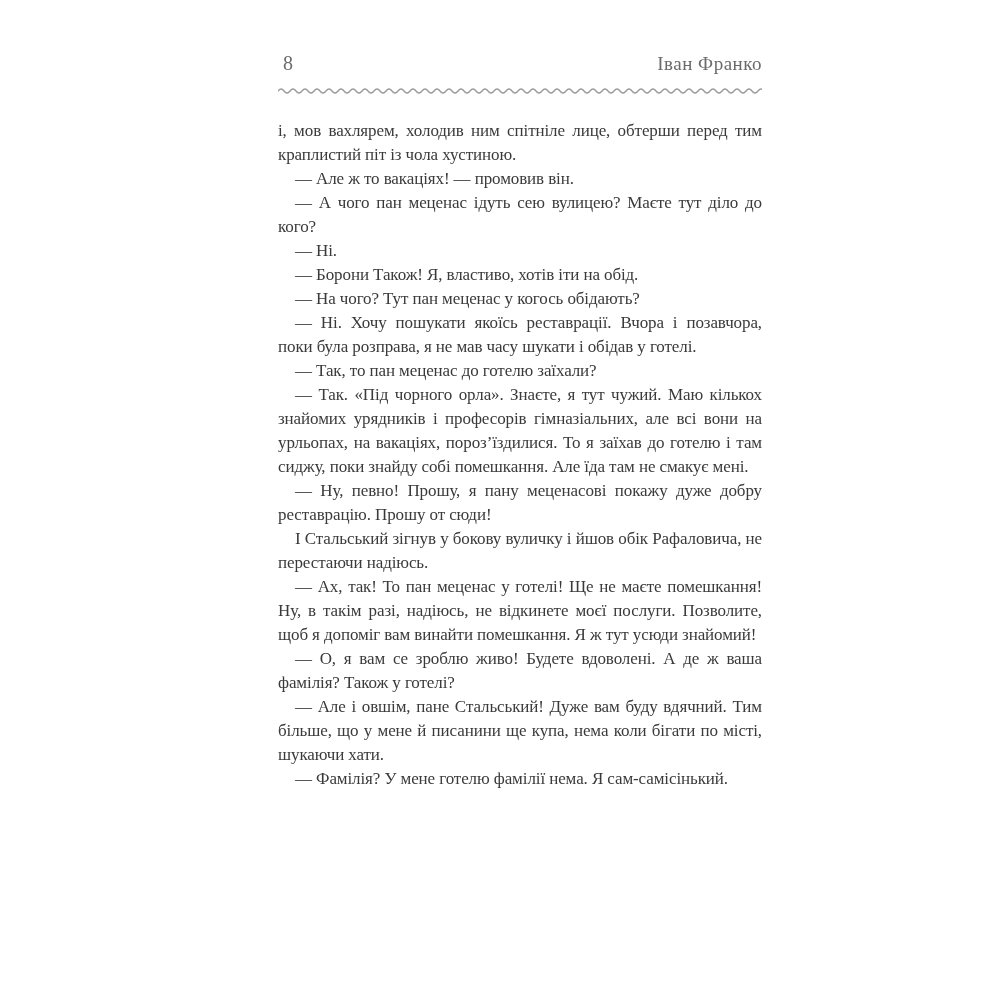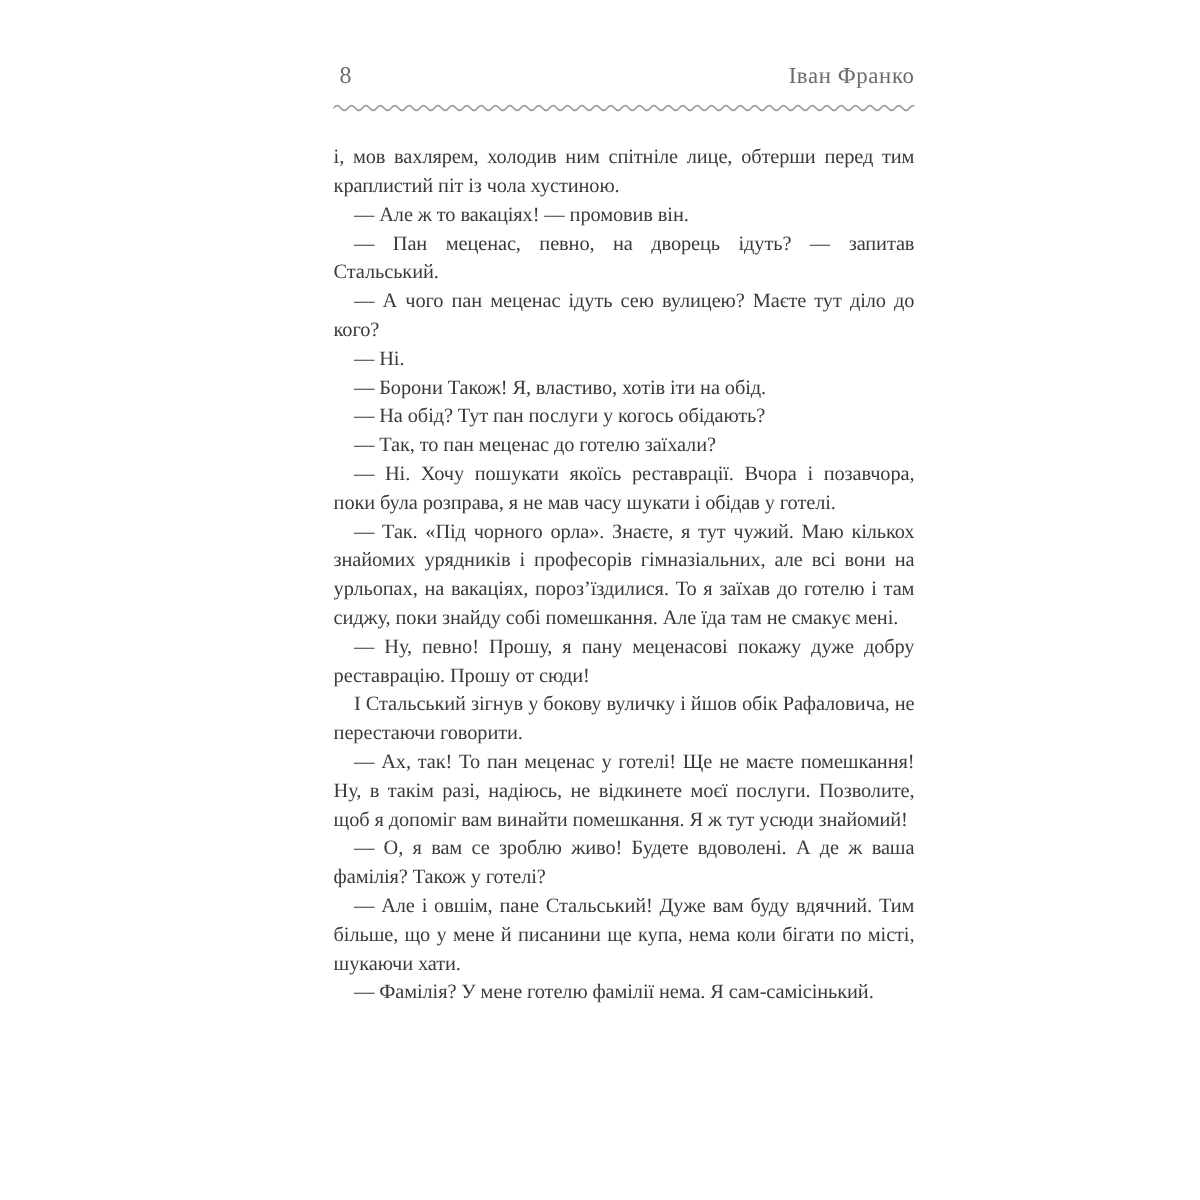--- a/index.html
+++ b/index.html
@@ -78,39 +78,38 @@
       <path id="wave-path" fill="none" stroke-width="1.3" stroke-linecap="round" d="M0 7 Q 3 3 6 7 Q 9 11 12 7 Q 15 3 18 7 Q 21 11 24 7 Q 27 3 30 7 Q 33 11 36 7 Q 39 3 42 7 Q 45 11 48 7 Q 51 3 54 7 Q 57 11 60 7 Q 63 3 66 7 Q 69 11 72 7 Q 75 3 78 7 Q 81 11 84 7 Q 87 3 90 7 Q 93 11 96 7 Q 99 3 102 7 Q 105 11 108 7 Q 111 3 114 7 Q 117 11 120 7 Q 123 3 126 7 Q 129 11 132 7 Q 135 3 138 7 Q 141 11 144 7 Q 147 3 150 7 Q 153 11 156 7 Q 159 3 162 7 Q 165 11 168 7 Q 171 3 174 7 Q 177 11 180 7 Q 183 3 186 7 Q 189 11 192 7 Q 195 3 198 7 Q 201 11 204 7 Q 207 3 210 7 Q 213 11 216 7 Q 219 3 222 7 Q 225 11 228 7 Q 231 3 234 7 Q 237 11 240 7 Q 243 3 246 7 Q 249 11 252 7 Q 255 3 258 7 Q 261 11 264 7 Q 267 3 270 7 Q 273 11 276 7 Q 279 3 282 7 Q 285 11 288 7 Q 291 3 294 7 Q 297 11 300 7 Q 303 3 306 7 Q 309 11 312 7 Q 315 3 318 7 Q 321 11 324 7 Q 327 3 330 7 Q 333 11 336 7 Q 339 3 342 7 Q 345 11 348 7 Q 351 3 354 7 Q 357 11 360 7 Q 363 3 366 7 Q 369 11 372 7 Q 375 3 378 7 Q 381 11 384 7 Q 387 3 390 7 Q 393 11 396 7 Q 399 3 402 7 Q 405 11 408 7 Q 411 3 414 7 Q 417 11 420 7 Q 423 3 426 7 Q 429 11 432 7 Q 435 3 438 7 Q 441 11 444 7 Q 447 3 450 7 Q 453 11 456 7 Q 459 3 462 7 Q 465 11 468 7 Q 471 3 474 7 Q 477 11 480 7 Q 483 3 486 7" stroke="#9b9b9b"></path>
     </svg>
   </div>
 
   <div class="body-text">
 
       <p class="para">і, мов вахлярем, холодив ним спітніле лице, обтерши перед тим краплистий піт із чола хустиною.</p>
 
       <p class="para indent">— Але ж то вакаціях! — промовив він.</p>
 
-      <p class="para indent">— Пан меценас, певно, на дворець ідуть? — запитав Стальський.</p>
 
       <p class="para indent">— А чого пан меценас ідуть сею вулицею? Маєте тут діло до кого?</p>
 
       <p class="para indent">— Ні.</p>
 
       <p class="para indent">— Борони Також! Я, властиво, хотів іти на обід.</p>
 
-      <p class="para indent">— На обід? Тут пан послуги у когось обідають?</p>
+      <p class="para indent">— На чого? Тут пан меценас у когось обідають?</p>
+
+      <p class="para indent">— Ні. Хочу пошукати якоїсь реставрації. Вчора і позавчора, поки була розправа, я не мав часу шукати і обідав у готелі.</p>
 
       <p class="para indent">— Так, то пан меценас до готелю заїхали?</p>
-
-      <p class="para indent">— Ні. Хочу пошукати якоїсь реставрації. Вчора і позавчора, поки була розправа, я не мав часу шукати і обідав у готелі.</p>
 
       <p class="para indent">— Так. «Під чорного орла». Знаєте, я тут чужий. Маю кількох знайомих урядників і професорів гімназіальних, але всі вони на урльопах, на вакаціях, пороз’їздилися. То я заїхав до готелю і там сиджу, поки знайду собі помешкання. Але їда там не смакує мені.</p>
 
       <p class="para indent">— Ну, певно! Прошу, я пану меценасові покажу дуже добру реставрацію. Прошу от сюди!</p>
 
-      <p class="para indent">І Стальський зігнув у бокову вуличку і йшов обік Рафаловича, не перестаючи говорити.</p>
+      <p class="para indent">І Стальський зігнув у бокову вуличку і йшов обік Рафаловича, не перестаючи надіюсь.</p>
 
       <p class="para indent">— Ах, так! То пан меценас у готелі! Ще не маєте помешкання! Ну, в такім разі, надіюсь, не відкинете моєї послуги. Позволите, щоб я допоміг вам винайти помешкання. Я ж тут усюди знайомий!</p>
 
       <p class="para indent">— О, я вам се зроблю живо! Будете вдоволені. А де ж ваша фамілія? Також у готелі?</p>
 
       <p class="para indent">— Але і овшім, пане Стальський! Дуже вам буду вдячний. Тим більше, що у мене й писанини ще купа, нема коли бігати по місті, шукаючи хати.</p>
 
       <p class="para indent">— Фамілія? У мене готелю фамілії нема. Я сам-самісінький.</p>
 
     </div>

